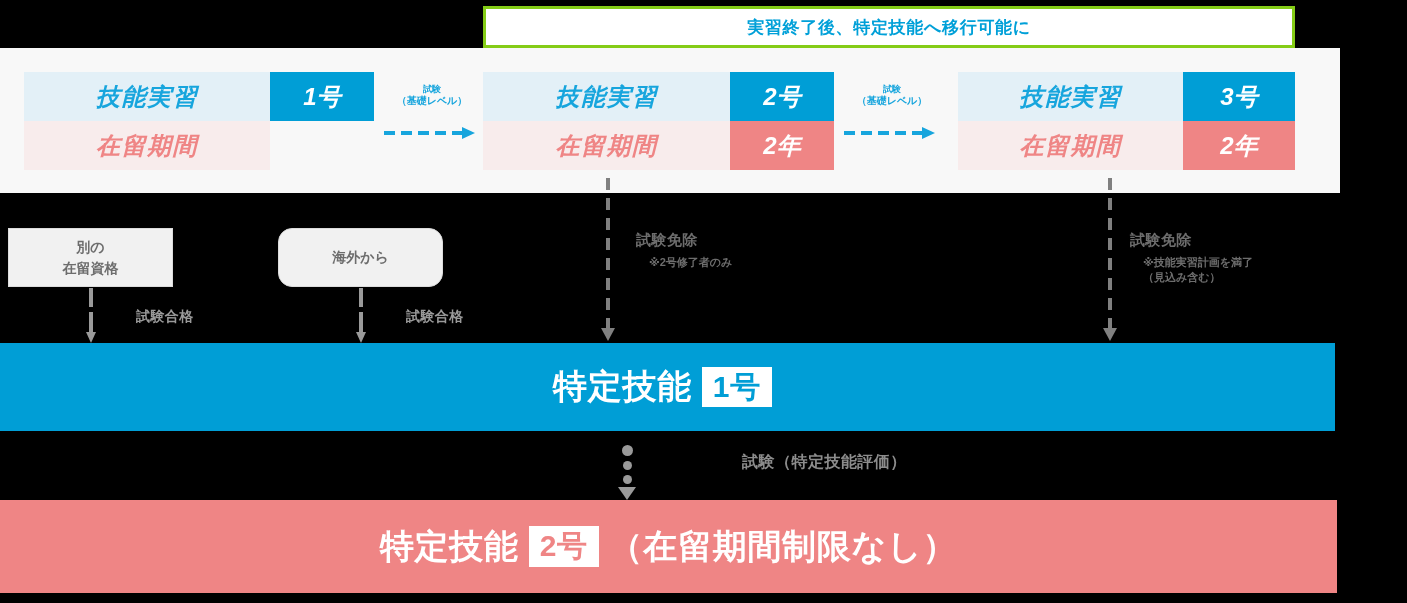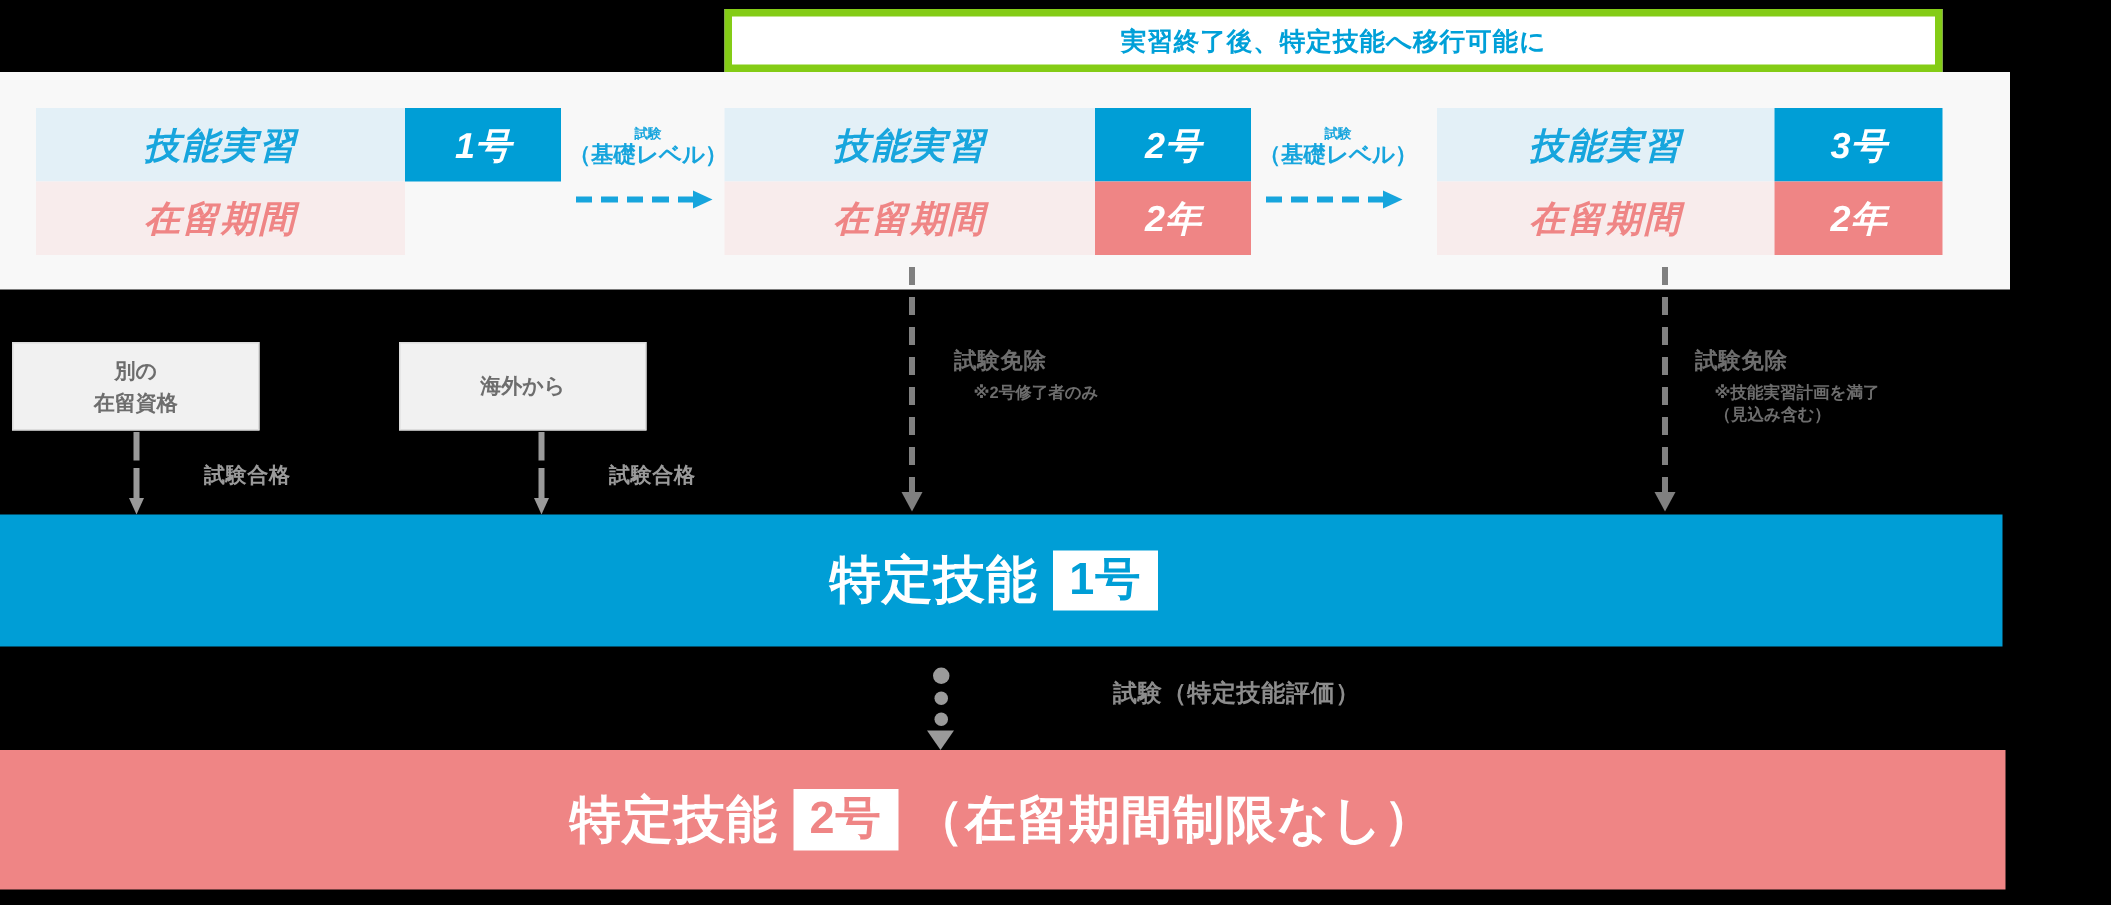--- a/index.html
+++ b/index.html
@@ -6,21 +6,21 @@
   body{
     width:1407px;height:603px;position:relative;overflow:hidden;
     font-family:"Liberation Sans","DejaVu Sans",sans-serif;
     -webkit-font-smoothing:antialiased;
   }
   .abs{position:absolute;}
 
   
   #top-banner{
     left:483px;top:6px;width:812px;height:42px;
-    background:#ffffff;border:5px solid #84cc16;
+    background:#ffffff;border:3px solid #84cc16;
     box-sizing:border-box;
     display:flex;align-items:center;justify-content:center;
   }
   #top-banner .txt{
     color:#00a0d8;font-size:17px;font-weight:bold;letter-spacing:.04em;
   }
 
   
   #training-panel{
     left:0;top:48px;width:1340px;height:145px;background:#f8f8f8;
@@ -50,40 +50,40 @@
   #stage-3 .label{width:233px;} #stage-3 .value{width:116px;}
 
   
   .exam-arrow{position:absolute;top:84px;width:108px;height:76px;}
   #exam-arrow-1{left:378px;}
   #exam-arrow-2{left:838px;}
   .exam-arrow .cap{
     text-align:center;color:#17a5dd;font-weight:bold;line-height:1.25;
   }
   .exam-arrow .cap .l1{font-size:9px;display:block;}
-  .exam-arrow .cap .l2{font-size:15px;display:block;}
+  .exam-arrow .cap .l2{font-size:10px;display:block;}
   .exam-arrow .dashline{
     position:absolute;left:6px;top:47px;width:78px;height:4px;
     background:repeating-linear-gradient(to right,#17a5dd 0 11px,transparent 11px 17px);
   }
   .exam-arrow .dhead{
     position:absolute;left:84px;top:43px;width:0;height:0;
     border-left:13px solid #17a5dd;
     border-top:6px solid transparent;border-bottom:6px solid transparent;
   }
 
   
   .entry-box{
     position:absolute;top:228px;height:59px;background:#f1f1f1;
     border:1px solid #dcdcdc;box-sizing:border-box;
     display:flex;align-items:center;justify-content:center;
     color:#6d6d6d;font-size:14px;font-weight:bold;line-height:1.45;text-align:center;
   }
   #entry-box-1{left:8px;width:165px;}
-  #entry-box-2{left:266px;width:165px;}
+  #entry-box-2{left:278px;width:165px;border-radius:14px;}
 
   
   .solid-arrow{position:absolute;width:10px;}
   .solid-arrow .seg{position:absolute;left:3px;width:4px;background:#9a9a9a;}
   .solid-arrow .head{
     position:absolute;left:0;width:0;height:0;
     border-top:11px solid #9a9a9a;
     border-left:5px solid transparent;border-right:5px solid transparent;
   }
   #solid-arrow-1{left:86px;top:288px;height:55px;}

